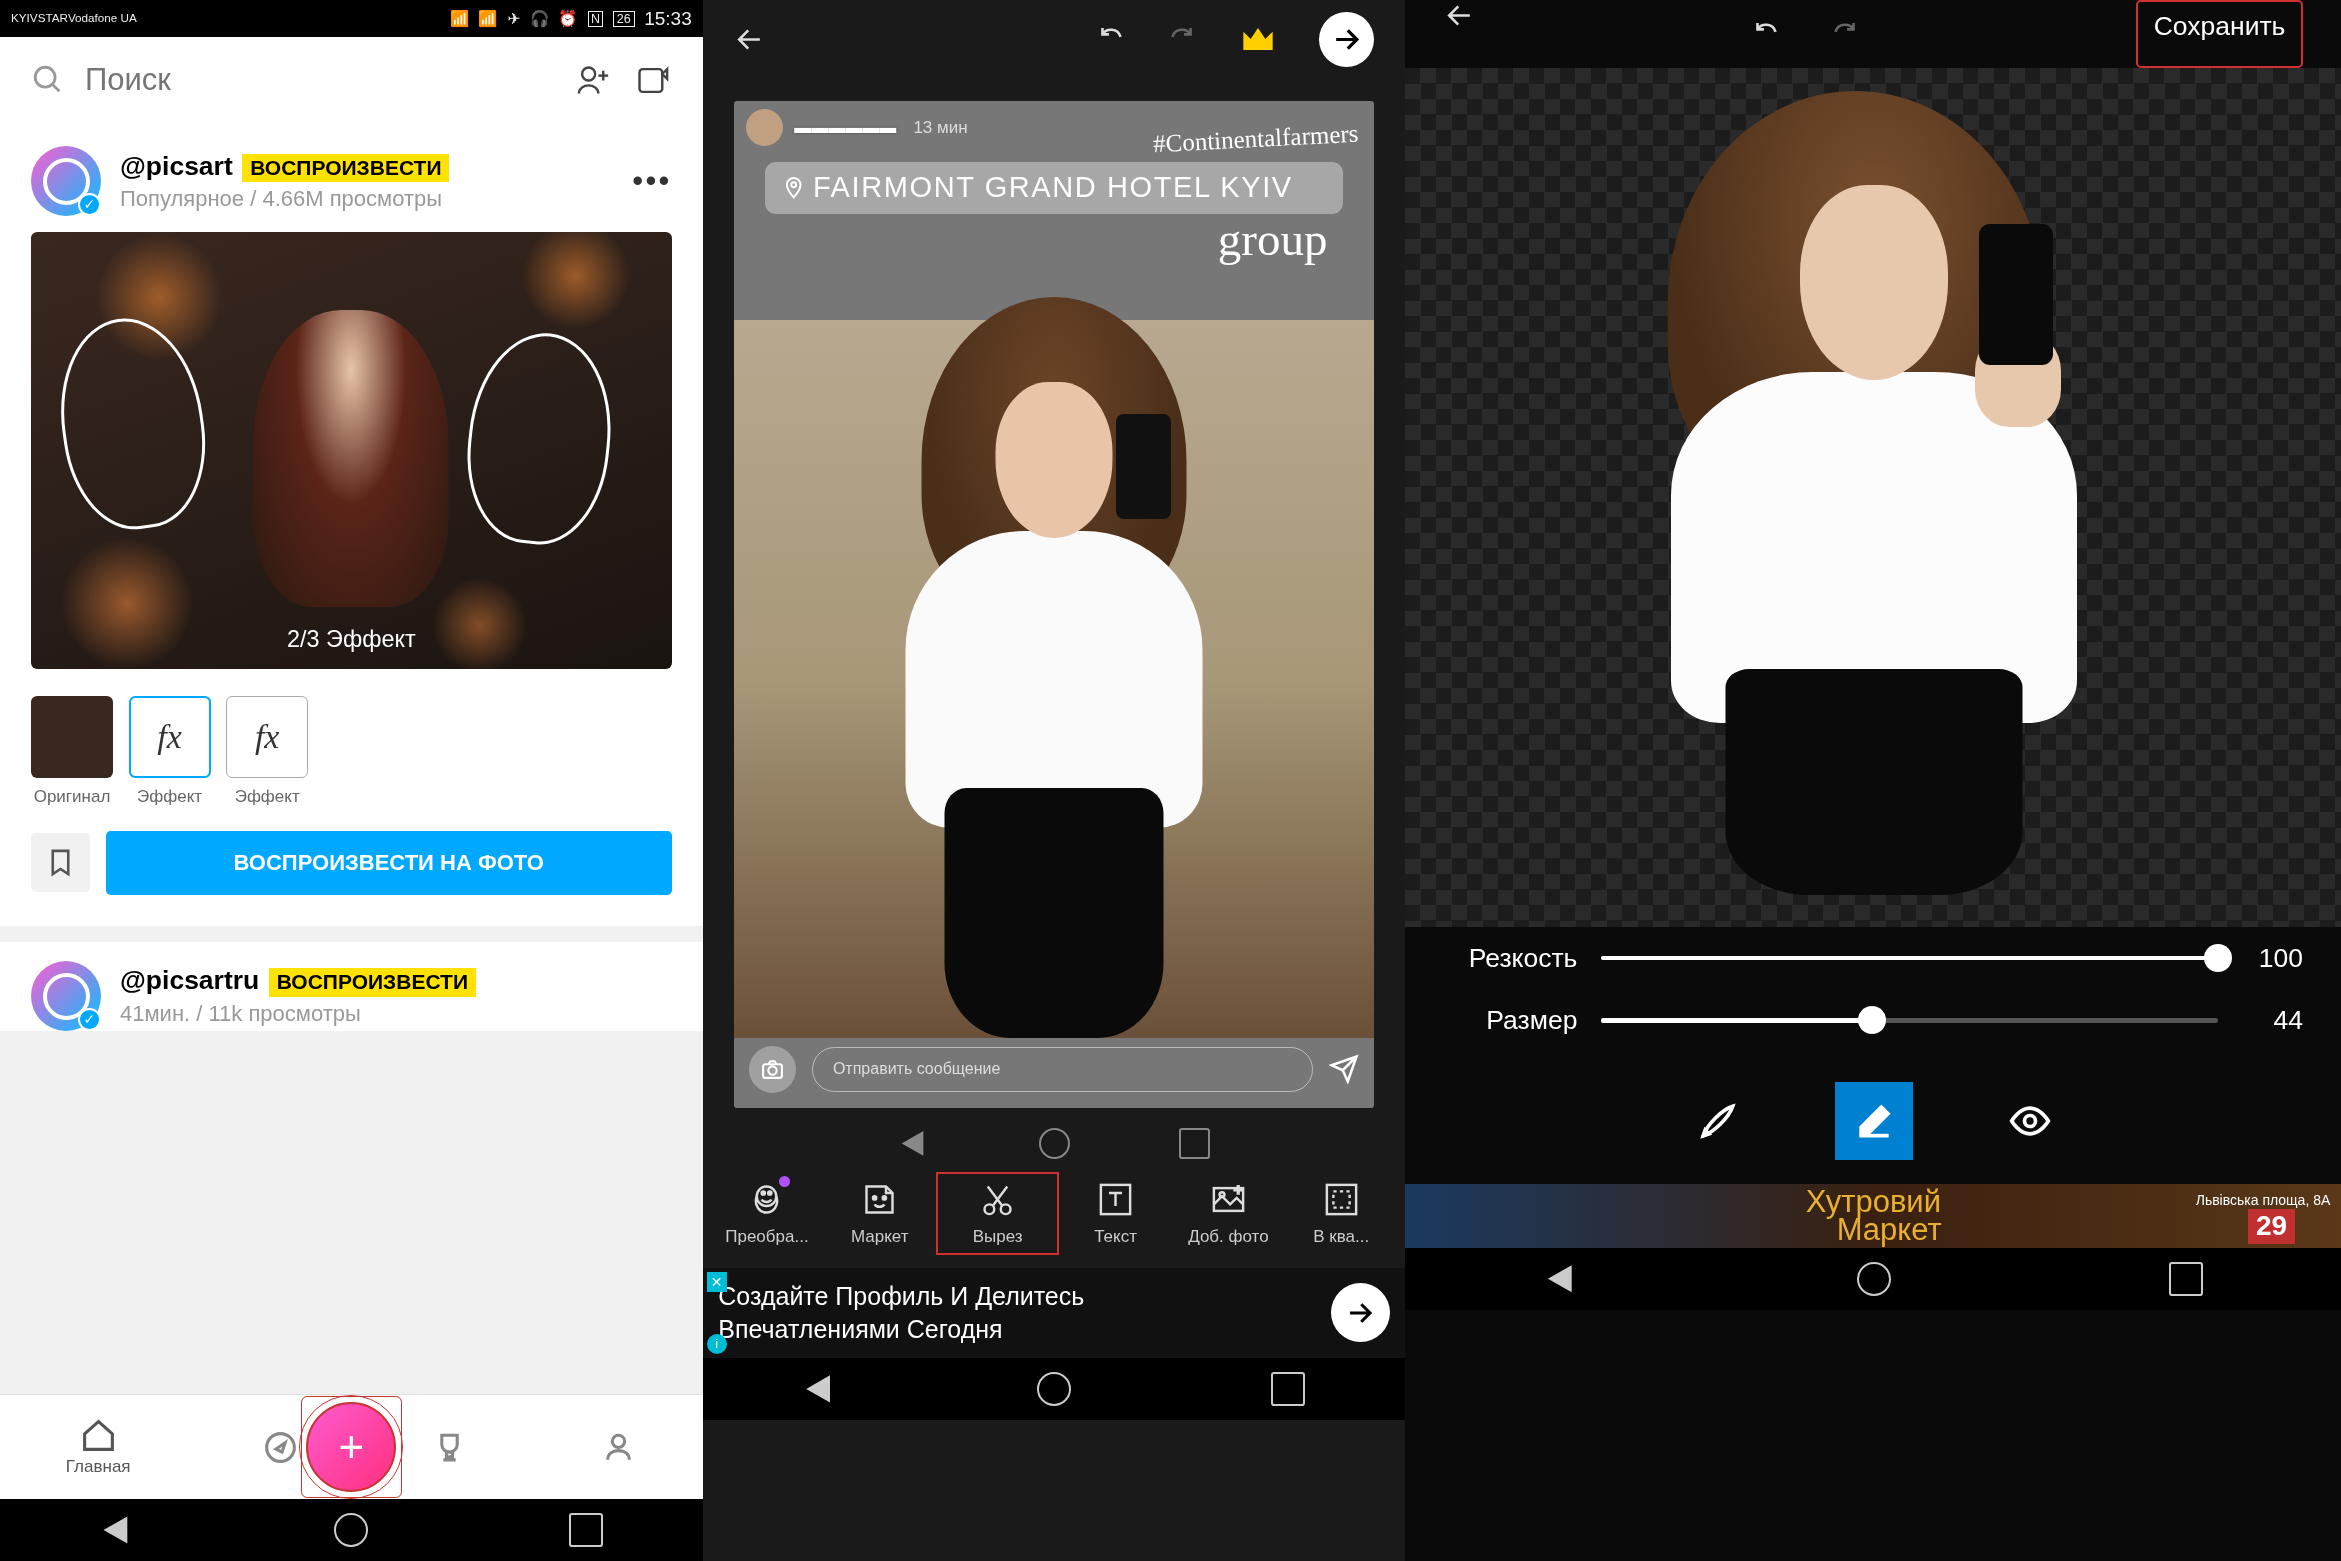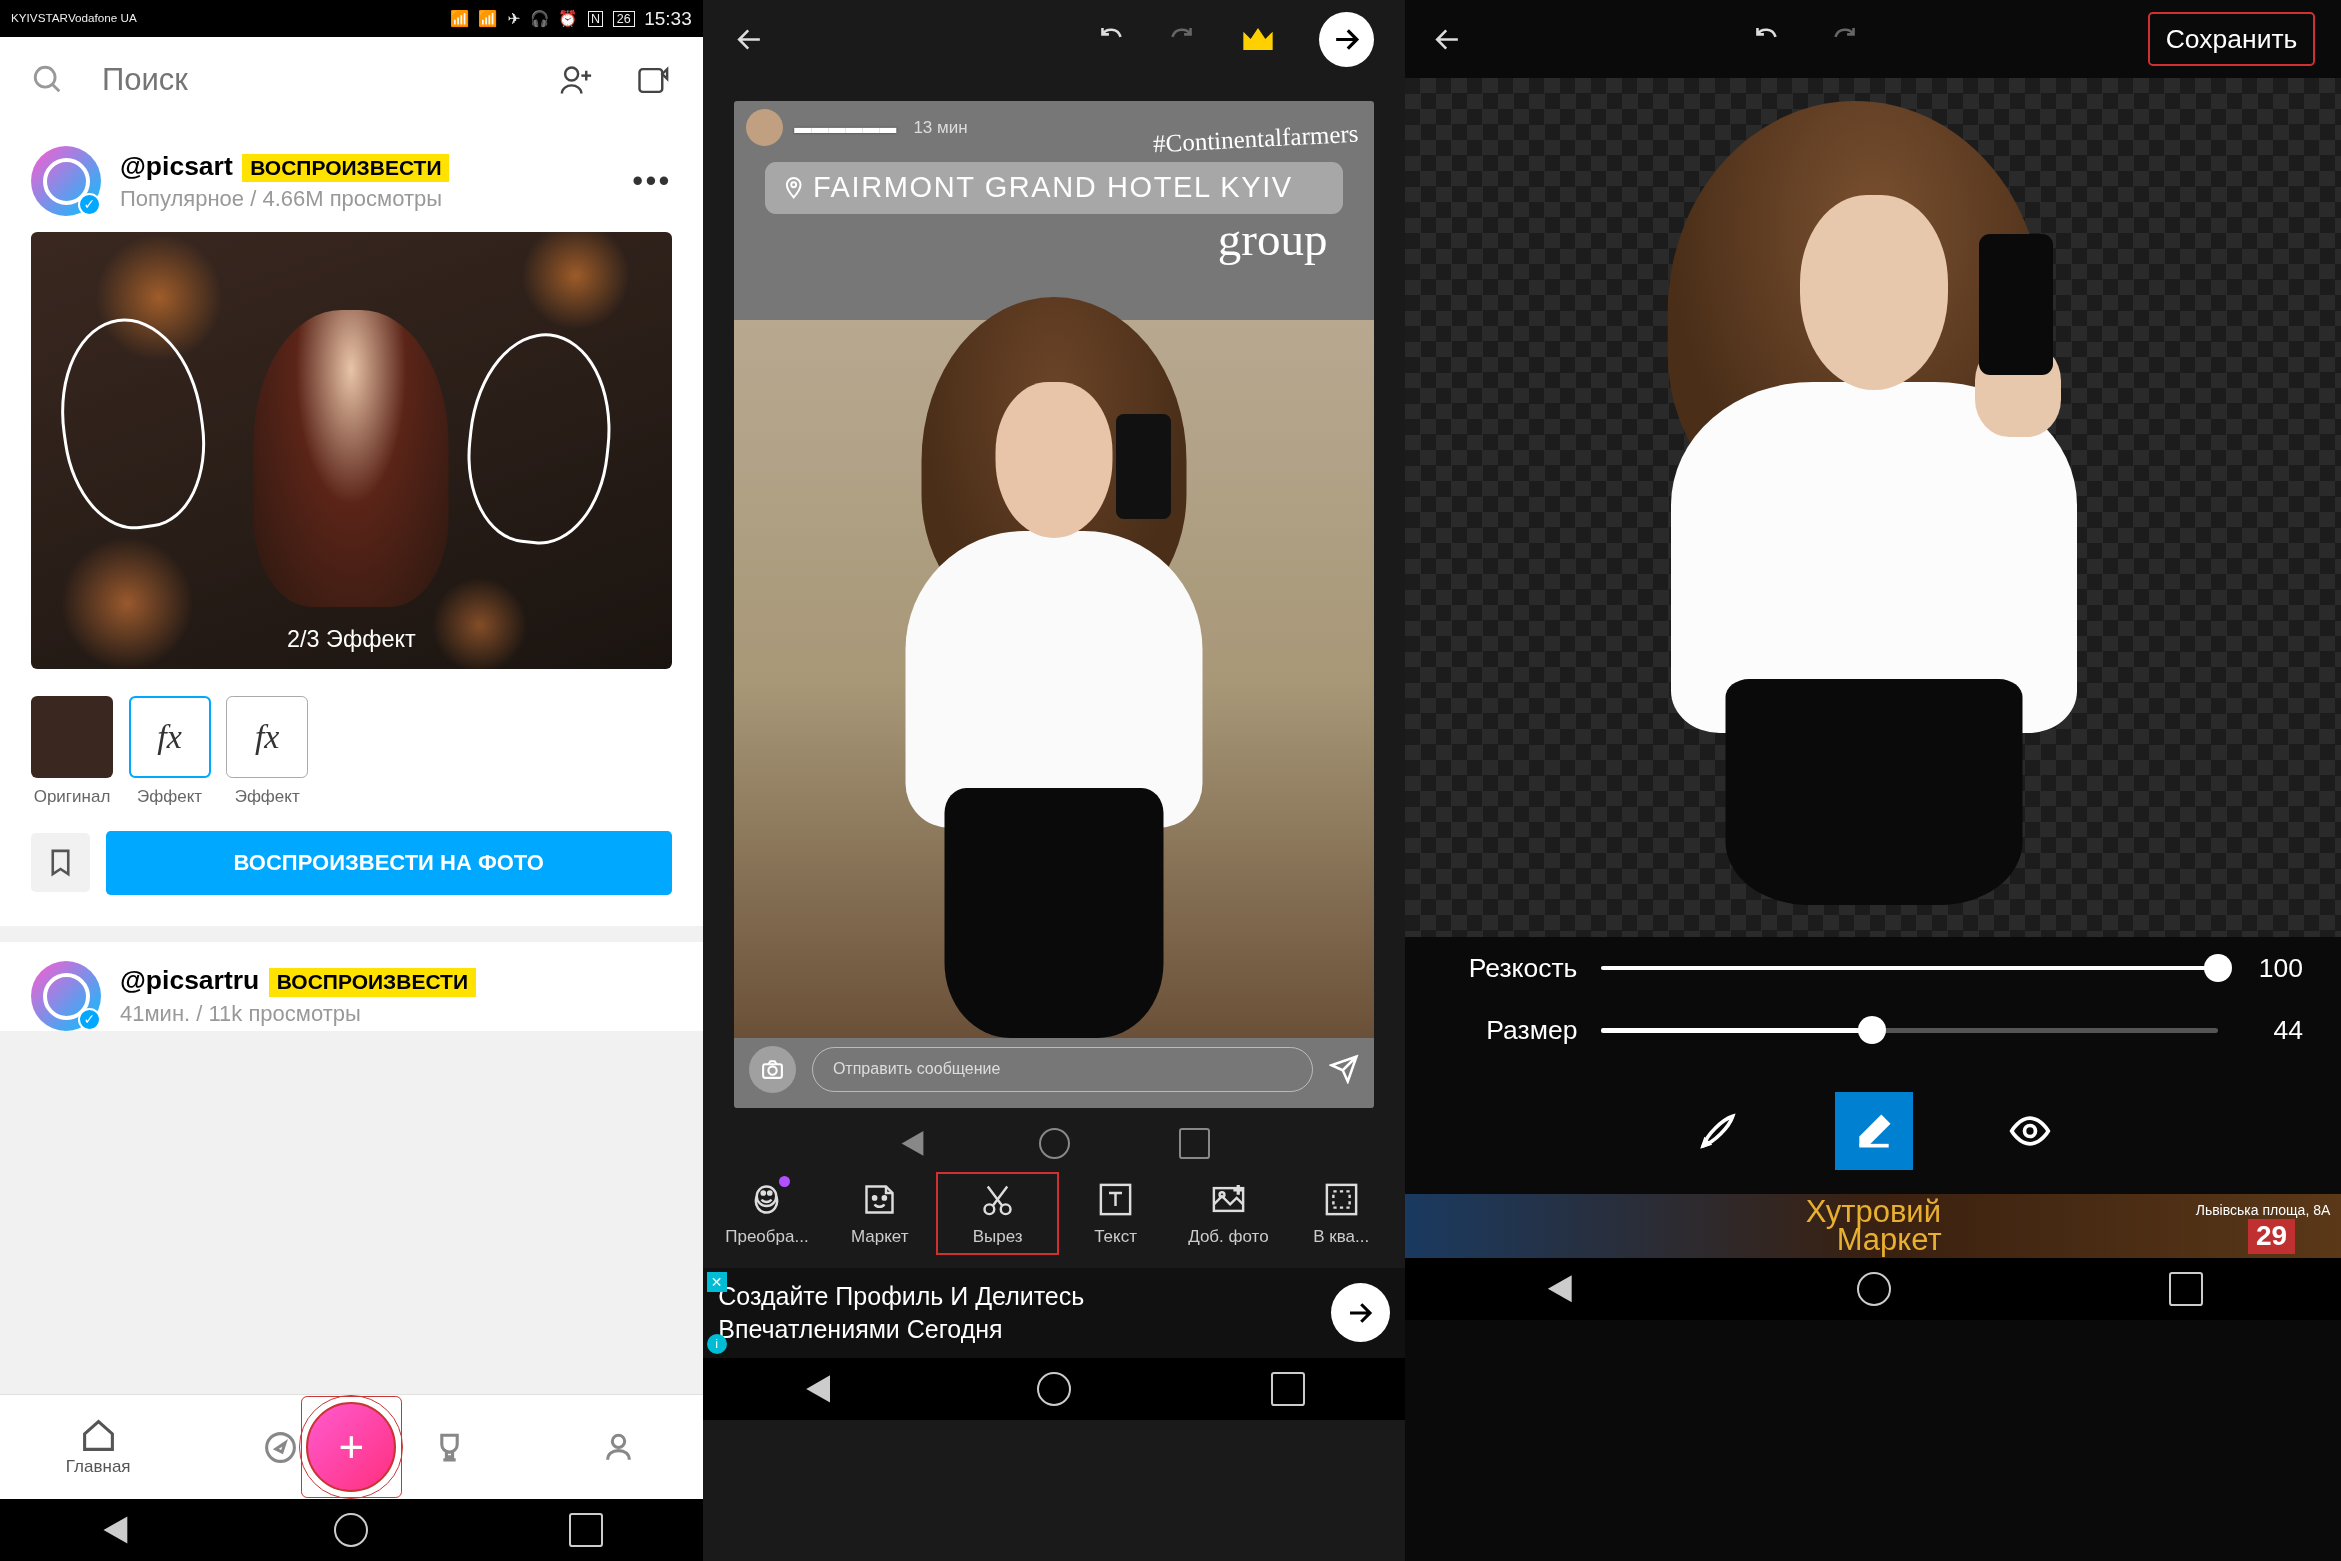--- a/index.html
+++ b/index.html
@@ -6,21 +6,21 @@
 body { background: #000; width: 2342px; height: 1561px; display: flex; }
 .panel { height: 100%; display: flex; flex-direction: column; position: relative; }
 .p1 { width: 703px; background: #fff; }
 .p2 { width: 703px; background: #1a1a1a; }
 .p3 { width: 937px; background: #0a0a0a; }
 
 
 .status-bar { height: 37px; background: #000; color: #eee; display: flex; align-items: center; justify-content: space-between; padding: 0 11px; font-size: 15.6px; }
 .status-left { display: flex; flex-direction: row; font-size: 11.7px; line-height: 1.1; }
 .status-right { display: flex; align-items: center; gap: 9.4px; }
-.search-row { height: 86px; display: flex; align-items: center; padding: 0 31px; gap: 37px; }
+.search-row { height: 86px; display: flex; align-items: center; padding: 0 31px; gap: 20px; }
 .search-row input { flex: 1; border: none; font-size: 31px; color: #999; outline: none; }
 .feed { flex: 1; background: #f1f1f1; overflow: hidden; padding: 0; }
 .post { background: #fff; margin-bottom: 15.6px; padding: 23.4px 0 7.8px; }
 .post-header { display: flex; align-items: center; padding: 0 31px 15.6px; gap: 19px; }
 .avatar { width: 70px; height: 70px; border-radius: 50%; background: linear-gradient(135deg, #ff5bd0, #00c2ff); display: flex; align-items: center; justify-content: center; position: relative; }
 .avatar-inner { width: 47px; height: 47px; border-radius: 50%; border: 4.7px solid #fff; }
 .verified { position: absolute; bottom: 0; right: 0; width: 23.4px; height: 23.4px; background: #00a8ff; border-radius: 50%; border: 2.3px solid #fff; }
 .verified::after { content: "✓"; color: #fff; font-size: 14px; display: block; text-align: center; line-height: 19px; }
 .post-title { font-size: 26.5px; font-weight: bold; margin-right: 6.2px; }
 .badge { background: #ffe200; padding: 2.3px 7.8px; font-size: 21px; font-weight: bold; display: inline-block; }
@@ -86,21 +86,21 @@
 .tool.selected { border: 2.3px solid #d03030; border-radius: 0; padding: 6.2px 3.1px; }
 .dot-badge { position: relative; }
 .dot-badge::after { content: ""; position: absolute; top: -3.9px; right: -3.9px; width: 11px; height: 11px; background: #b050ff; border-radius: 50%; }
 .ad-banner { height: 90px; background: #111; display: flex; align-items: center; padding: 0 15.6px; gap: 15.6px; color: #fff; font-size: 25px; position: relative; }
 .ad-text { flex: 1; line-height: 1.3; }
 .ad-circle { width: 59px; height: 59px; background: #fff; border-radius: 50%; display: flex; align-items: center; justify-content: center; color: #000; font-size: 30px; }
 .ad-x { position: absolute; top: 3.9px; left: 3.9px; width: 20px; height: 20px; background: #00bcd4; color: #fff; display: flex; align-items: center; justify-content: center; font-size: 14px; }
 .ad-i { position: absolute; bottom: 3.9px; left: 3.9px; width: 20px; height: 20px; background: #00bcd4; color: #fff; display: flex; align-items: center; justify-content: center; font-size: 12.5px; border-radius: 50%; }
 
 
-.p3-top { height: 78px; display: flex; align-items: center; justify-content: space-between; padding: 0 27px; }
+.p3-top { height: 68px; display: flex; justify-content: space-between; padding: 0 39px; }
 .save-btn { border: 2.3px solid #d03030; border-radius: 4.7px; padding: 9.4px 15.6px; color: #fff; font-size: 26.5px; }
 .checker-area { height: 859px; background-image: repeating-conic-gradient(#2a2a2a 0% 25%, #1c1c1c 0% 50%); background-size: 31px 31px; position: relative; display: flex; align-items: center; justify-content: center; }
 .cutout-person { position: relative; width: 468px; height: 781px; }
 .co-hair { position: absolute; top: -15.6px; left: 50%; transform: translateX(-55%); width: 375px; height: 422px; background: radial-gradient(ellipse at 55% 30%, #7a5030 0%, #4a2e18 70%); border-radius: 50% 50% 35% 40%; }
 .co-face { position: absolute; top: 78px; left: 50%; transform: translateX(-50%); width: 148px; height: 195px; background: #e8c8ac; border-radius: 45% 45% 50% 50%; }
 .co-shirt { position: absolute; top: 265px; left: 50%; transform: translateX(-50%); width: 406px; height: 351px; background: #fcfcfc; border-radius: 35% 35% 12% 12%; }
 .co-skirt { position: absolute; top: 562px; left: 50%; transform: translateX(-50%); width: 297px; height: 226px; background: #0a0a0a; border-radius: 8% 8% 28% 28%; }
 .co-phone { position: absolute; top: 117px; right: 55px; width: 74px; height: 141px; background: #0a0a0a; border-radius: 11px; }
 .co-hand { position: absolute; top: 226px; right: 47px; width: 86px; height: 94px; background: #e8c8ac; border-radius: 40%; }
 .slider-row { display: flex; align-items: center; padding: 15.6px 39px; gap: 23.4px; color: #fff; font-size: 26.5px; }

